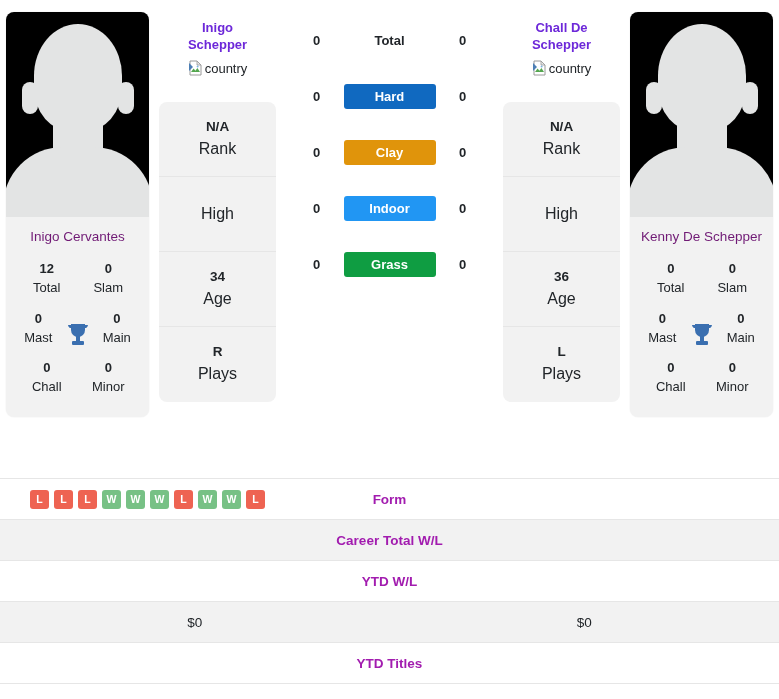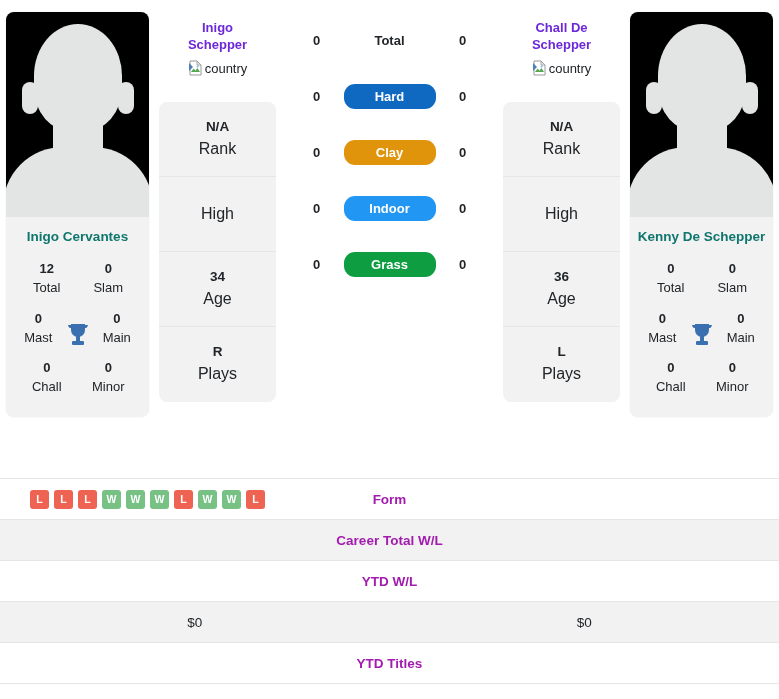--- a/index.html
+++ b/index.html
@@ -69,23 +69,22 @@
     width: 150px; height: 70px;
     left: 50%; bottom: 0;
     transform: translateX(-50%);
     background: #e3e4e4;
     border-radius: 60px 60px 0 0;
   }
   .avatar-name {
     text-align: center;
     font-size: 13.5px;
     padding: 12px 4px 10px 4px;
-    color: #0f766e;
+    color: #701a75;
     background: #f2f2f2;
-    font-weight: bold;
   }
   .stat-grid {
     background: #f2f2f2;
     padding: 0 6px 14px 6px;
   }
   .stat-row {
     display: flex;
     align-items: flex-end;
     justify-content: space-between;
     padding: 6px 4px;
@@ -184,21 +183,21 @@
     text-align: center;
   }
   .surf-plain {
     font-size: 13px;
     font-weight: bold;
     color: #212529;
   }
   .surf-badge {
     display: block;
     padding: 5px 6px;
-    border-radius: 11px;
+    border-radius: 3px;
     color: #ffffff;
     font-size: 13px;
     font-weight: bold;
   }
 
   
   .cmp-table {
     width: 779px;
     border-top: 1px solid #e6e6e6;
   }

